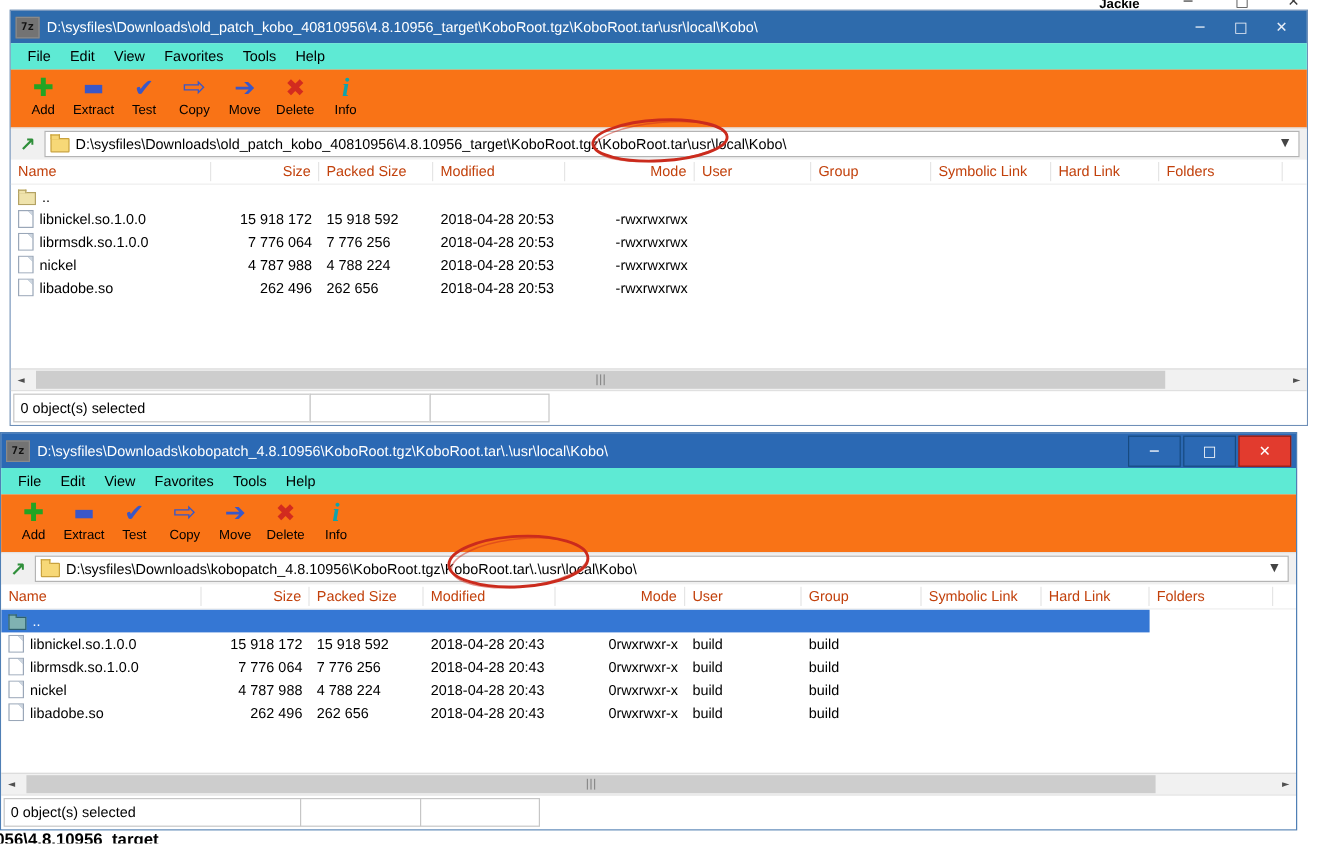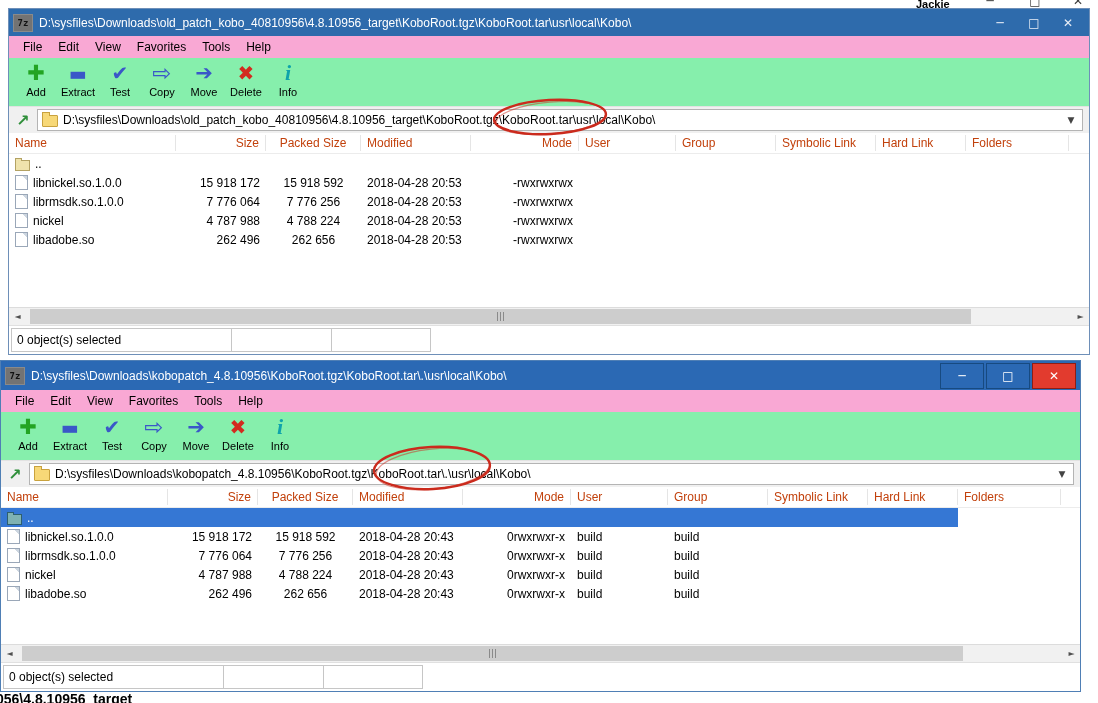--- a/index.html
+++ b/index.html
@@ -18,24 +18,24 @@
   .appicon{width:18px;height:16px;background:#737373;color:#111;border:1px solid #8a8a8a;
            font:bold 9px "DejaVu Sans Mono",monospace;display:inline-flex;align-items:center;
            justify-content:center;margin-right:6px;flex:0 0 auto}
   .title{flex:1;white-space:nowrap;overflow:hidden}
   .winbtns{display:flex;align-items:center;flex:0 0 auto}
   .wbtn{width:34px;text-align:center;color:#e9eef7;font-size:12px;
         font-family:"DejaVu Sans",sans-serif;cursor:default}
   #w2 .wbtn{width:42px;height:24px;line-height:24px;border:1px solid #174a80;margin-left:2px;color:#fff}
   #w2 .wbtn.close{background:#e23b2e;border-color:#8f1d14;font-weight:bold}
 
-  .menubar{flex:0 0 22px;display:flex;align-items:center;padding-left:6px;font-size:12px;background:#f9a8d4}
+  .menubar{flex:0 0 22px;display:flex;align-items:center;padding-left:6px;font-size:12px;background:#5eead4}
   .menu-item{padding:0 8px;cursor:default}
 
-  .toolbar{flex:0 0 46px;display:flex;align-items:flex-start;padding:2px 0 0 6px;background:#86efac;
+  .toolbar{flex:0 0 46px;display:flex;align-items:flex-start;padding:2px 0 0 6px;background:#f97316;
            border-bottom:1px solid #e2e2e2}
   .tool{width:42px;display:flex;flex-direction:column;align-items:center;font-size:11px;cursor:default}
   .tico{height:26px;display:flex;align-items:center;justify-content:center;
         font-family:"DejaVu Sans",sans-serif;line-height:26px}
   .ico-add::before{content:"✚";color:#23a423;font-size:21px;font-weight:bold}
   .ico-extract::before{content:"▬";color:#3a57c8;font-size:19px}
   .ico-test::before{content:"✔";color:#3a57c8;font-size:20px}
   .ico-copy::before{content:"⇨";color:#3a57c8;font-size:23px}
   .ico-move::before{content:"➔";color:#3a57c8;font-size:21px}
   .ico-delete::before{content:"✖";color:#d22b1f;font-size:20px}
@@ -55,21 +55,21 @@
   .dd-arrow{width:14px;text-align:center;color:#444;font-size:9px;font-family:"DejaVu Sans",sans-serif}
   .dd-arrow::before{content:"▼"}
 
   
   .hdr-row{flex:0 0 20px;display:flex;background:#fff;font-size:12px;color:#c2410c;
            border-bottom:1px solid #ececec;align-items:center}
   .hc{box-sizing:border-box;padding:0 6px;border-right:1px solid #e5e5e5;white-space:nowrap;
       overflow:hidden;height:16px;line-height:16px;cursor:default}
   .c-name{width:167px}
   .c-size{width:90px;text-align:right}
-  .c-packed{width:95px;text-align:center}
+  .c-packed{width:95px;text-align:left}
   .c-mod{width:110px}
   .c-mode{width:108px;text-align:right}
   .c-user{width:97px}
   .c-group{width:100px}
   .c-sym{width:100px}
   .c-hard{width:90px}
   .c-fold{width:103px;text-align:left}
   .hc-fill{flex:1;border-right:none}
 
   .list-area{flex:1;background:#fff;overflow:hidden}
@@ -94,21 +94,21 @@
   .sb-right::before{content:"►"}
   .sb-track{flex:1;position:relative}
   .sb-thumb{position:absolute;left:4px;top:1px;bottom:1px;width:90%;background:#cdcdcd;
             display:flex;align-items:center;justify-content:center;gap:2px}
   .grip-line{width:1px;height:9px;background:#8a8a8a}
 
   .statusbar{flex:0 0 24px;display:flex;align-items:stretch;background:#fff;
              border-top:1px solid #e0e0e0;padding:2px;font-size:12px}
   .st-cell{border:1px solid #c6c6c6;display:flex;align-items:center;padding:0 5px;
            box-sizing:border-box;background:#fff}
-  .st1{width:221px}
+  .st1{width:248px}
   .st2{width:101px;margin-left:-1px}
   .st3{width:100px;margin-left:-1px}
 
   
   .user-label{position:absolute;left:916px;top:-2px;font-size:11px;font-weight:bold}
   .top-glyph{position:absolute;top:-6px;width:30px;text-align:center;color:#3b3b3b;
              font-size:12px;font-family:"DejaVu Sans",sans-serif}
   #tg-min{left:975px}
   #tg-max{left:1020px}
   #tg-close{left:1063px}

